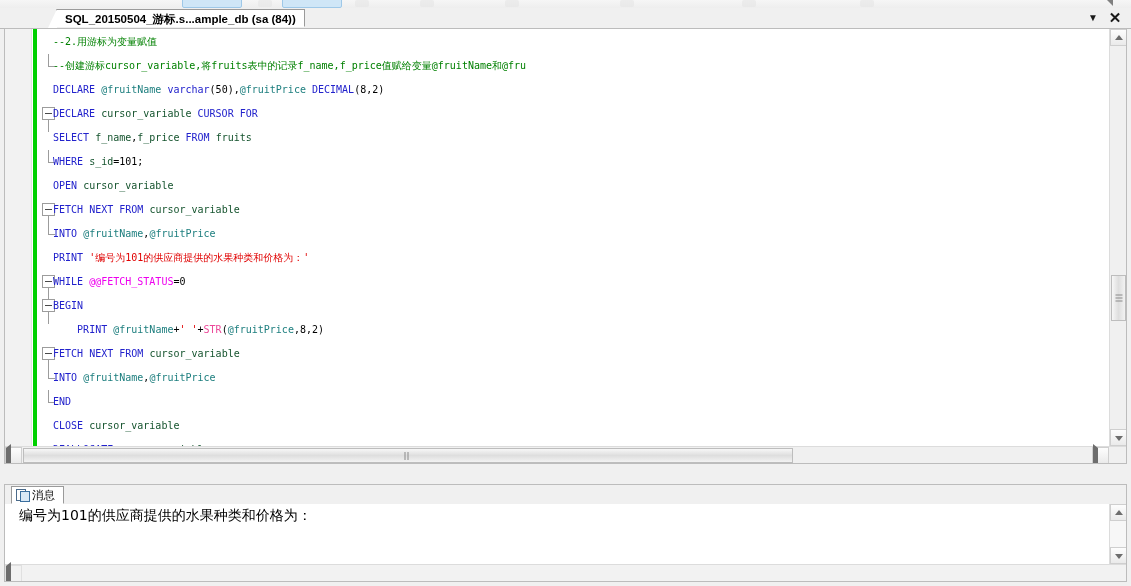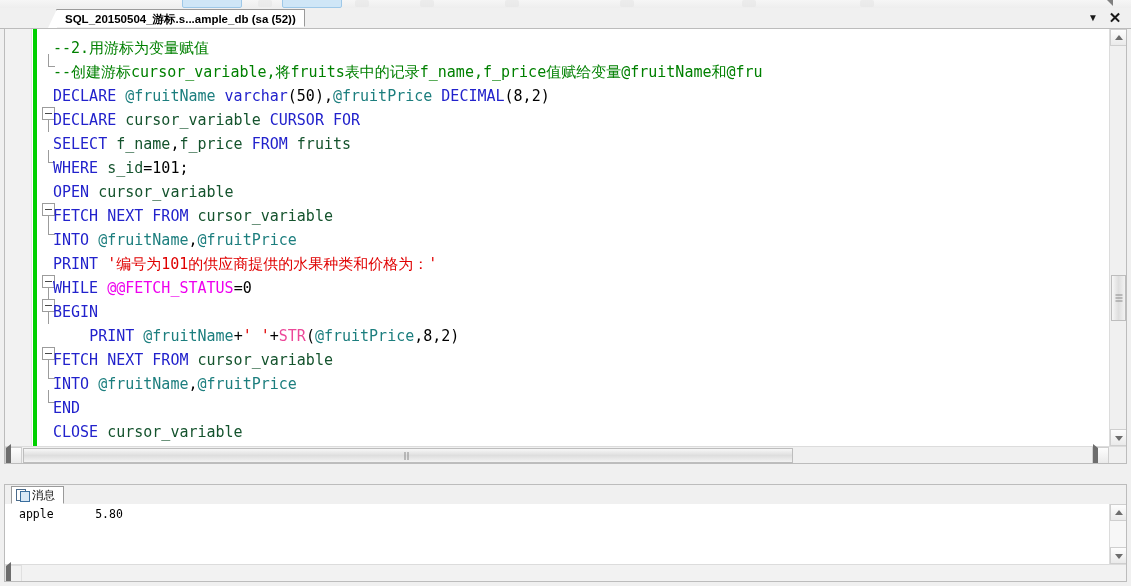--- a/index.html
+++ b/index.html
@@ -125,23 +125,23 @@
     position: absolute; left: 2px; top: 5px;
     width: 7px; height: 1px; background: #4a4a4a;
   }
   .outline-tick {
     position: absolute; left: 10px;
     width: 7px; height: 1px; background: #9c9c9c;
   }
 
   .code {
     position: absolute;
-    left: 48px; top: 7px;
+    left: 48px; top: 1px;
     font-family: "DejaVu Sans Mono", "Liberation Mono", monospace;
-    font-size: 15px;
+    font-size: 10px;
     line-height: 24px;
     white-space: pre;
     color: #000000;
   }
   .code .ln { display: block; height: 24px; }
   .kw  { color: #2222cc; }
   .ident { color: #14532d; }
   .var { color: #1c7e7e; text-align: right; }
   .cmt { color: #008000; }
   .str { color: #e00000; }
@@ -296,21 +296,21 @@
     <div class="tb-dot" style="left:420px;"></div>
     <div class="tb-dot" style="left:505px;"></div>
     <div class="tb-dot" style="left:620px;"></div>
     <div class="tb-dot" style="left:742px;"></div>
     <div class="tb-dot" style="left:860px;"></div>
     <div class="tb-arrow"></div>
   </div>
 
   <div class="tabbar">
     <div class="doc-tab">
-      <span>SQL_20150504_游标.s...ample_db (sa (52))</span>
+      <span>SQL_20150504_游标.s...ample_db (sa (84))</span>
     </div>
     <div class="tab-ctrl chev">▼</div>
     <div class="tab-ctrl close">✕</div>
   </div>
 
   <div class="editor">
     <div class="ed-selmargin"></div>
     <div class="ed-changebar"></div>
     <div class="ed-outline" id="outline-col">
         <div class="outline-tick" style="top: 37px;"></div>
@@ -367,22 +367,22 @@
   </div>
 
   <div class="respane">
     <div class="res-tabstrip">
       <div class="res-tab">
         <span class="ic"></span><span>消息</span>
       </div>
     </div>
 
     <div class="res-body">
+      <div class="res-head">编号为101的供应商提供的水果种类和价格为：</div>
       <div id="res-rows">
-          <div class="res-row">apple      5.80</div>
         </div>
     </div>
 
     <div class="res-vscroll">
       <div class="sb-btn" style="top:0;">
         <span class="tri tri-up"></span>
       </div>
       <div class="sb-btn" style="bottom:0;">
         <span class="tri tri-down"></span>
       </div>

